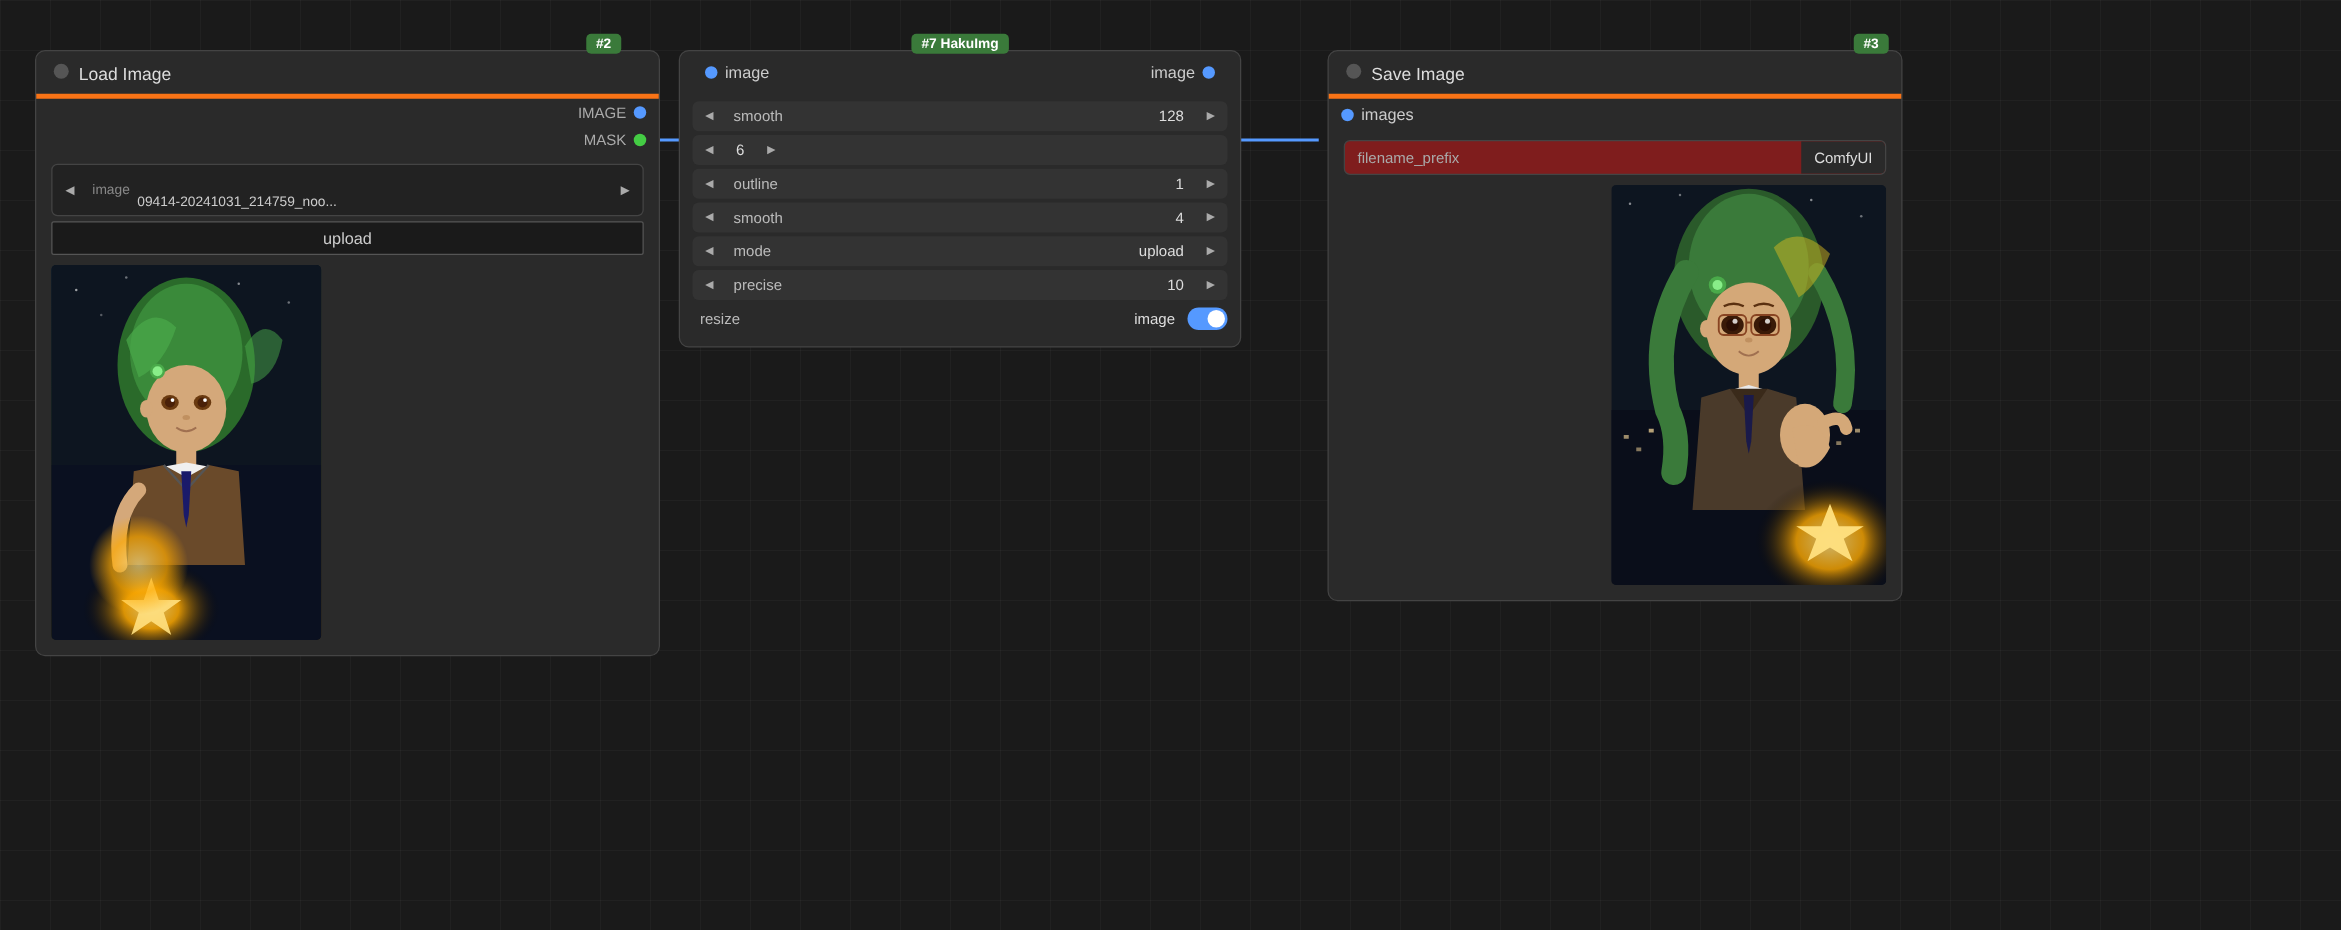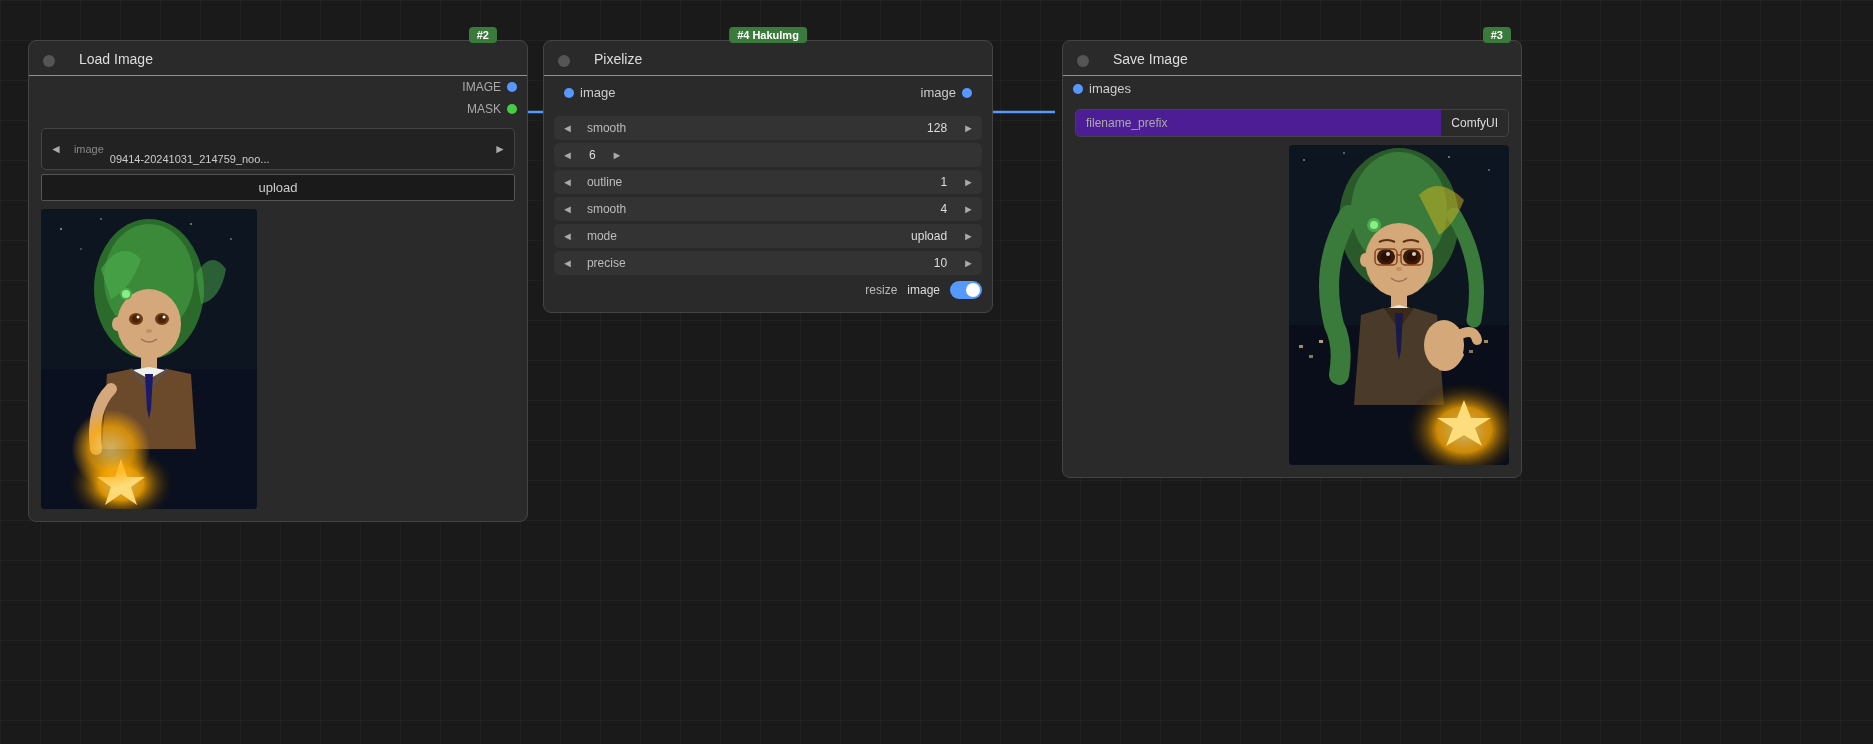--- a/index.html
+++ b/index.html
@@ -38,24 +38,24 @@
       background: #3a7a3a;
       color: #fff;
       font-size: 11px;
       font-weight: bold;
       padding: 2px 8px;
       border-radius: 4px;
     }
 
     .node-header {
       display: flex;
-      align-items: flex-end;
-      gap: 24px;
+      align-items: flex-start;
+      gap: 8px;
       padding: 10px 14px 8px;
-      border-bottom: 1px solid #f97316;
+      border-bottom: 4px solid #f97316;
     }
 
     .node-dot {
       width: 12px; height: 12px;
       border-radius: 50%;
       background: #555;
       flex-shrink: 0;
     }
 
     .node-title {
@@ -225,21 +225,20 @@
       color: #aaa;
       cursor: pointer;
       font-size: 11px;
       user-select: none;
     }
 
     .toggle-row {
       display: flex;
       align-items: center;
       margin: 3px 10px 10px;
-      text-align: right;
     }
 
     .toggle-label {
       flex: 1;
       font-size: 12px;
       color: #bbb;
       padding: 5px 6px;
     }
 
     .toggle-value {
@@ -289,21 +288,21 @@
     }
 
     .node-save .node-badge {
       right: 10px;
     }
 
     .filename-row {
       display: flex;
       align-items: center;
       margin: 8px 12px;
-      background: #4c1d95;
+      background: #7f1d1d;
       border-radius: 5px;
       border: 1px solid #444;
       overflow: hidden;
     }
 
     .filename-label {
       font-size: 12px;
       color: #aaa;
       padding: 6px 10px;
       flex: 1;
@@ -426,25 +425,21 @@
           </radialGradient>
           <ellipse cx="80" cy="275" rx="55" ry="40" fill="url(#starGlow)" opacity="0.85"></ellipse>
 
           <polygon points="80,250 86,268 104,268 90,278 96,296 80,285 64,296 70,278 56,268 74,268" fill="#ffe080" opacity="0.9"></polygon>
         </svg>
       </div>
     </div>
   </div>
 
   <div class="node node-pixelize">
-    <div class="node-badge">#4 HakuImg</div>
-    <div class="node-header">
-      <div class="node-dot"></div>
-      <span class="node-title">Pixelize</span>
-    </div>
+    <div class="node-badge">#7 HakuImg</div>
 
     <div style="display:flex; justify-content:space-between; padding: 4px 10px 8px;">
       <div class="port-input-row">
         <div class="connector-dot"></div>
         <span>image</span>
       </div>
       <div class="port-output-row">
         <span>image</span>
         <div class="connector-dot"></div>
       </div>

